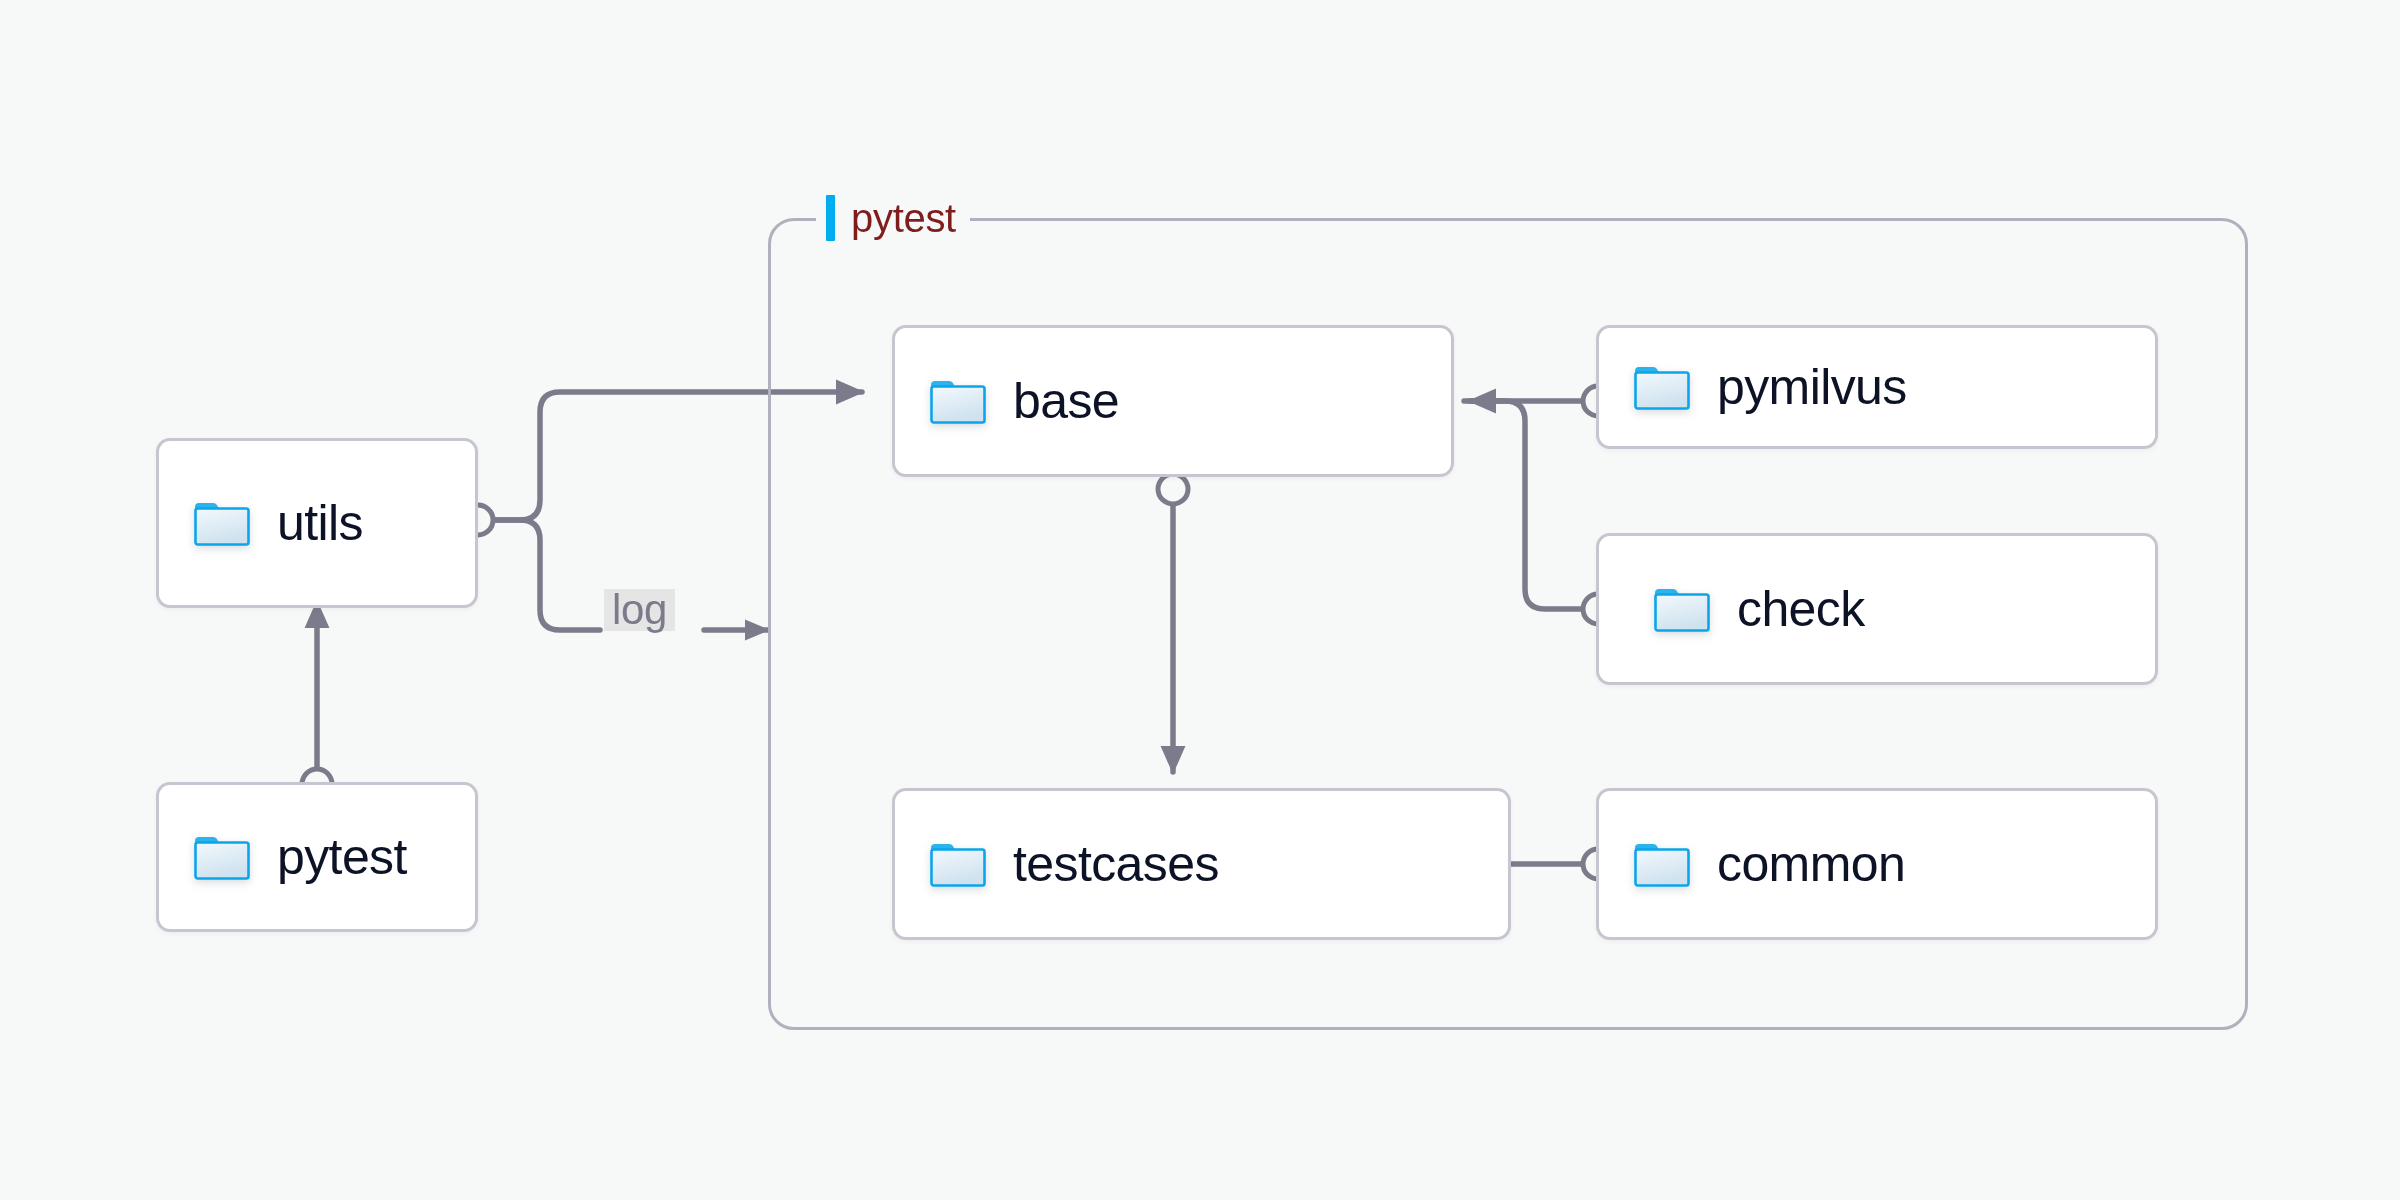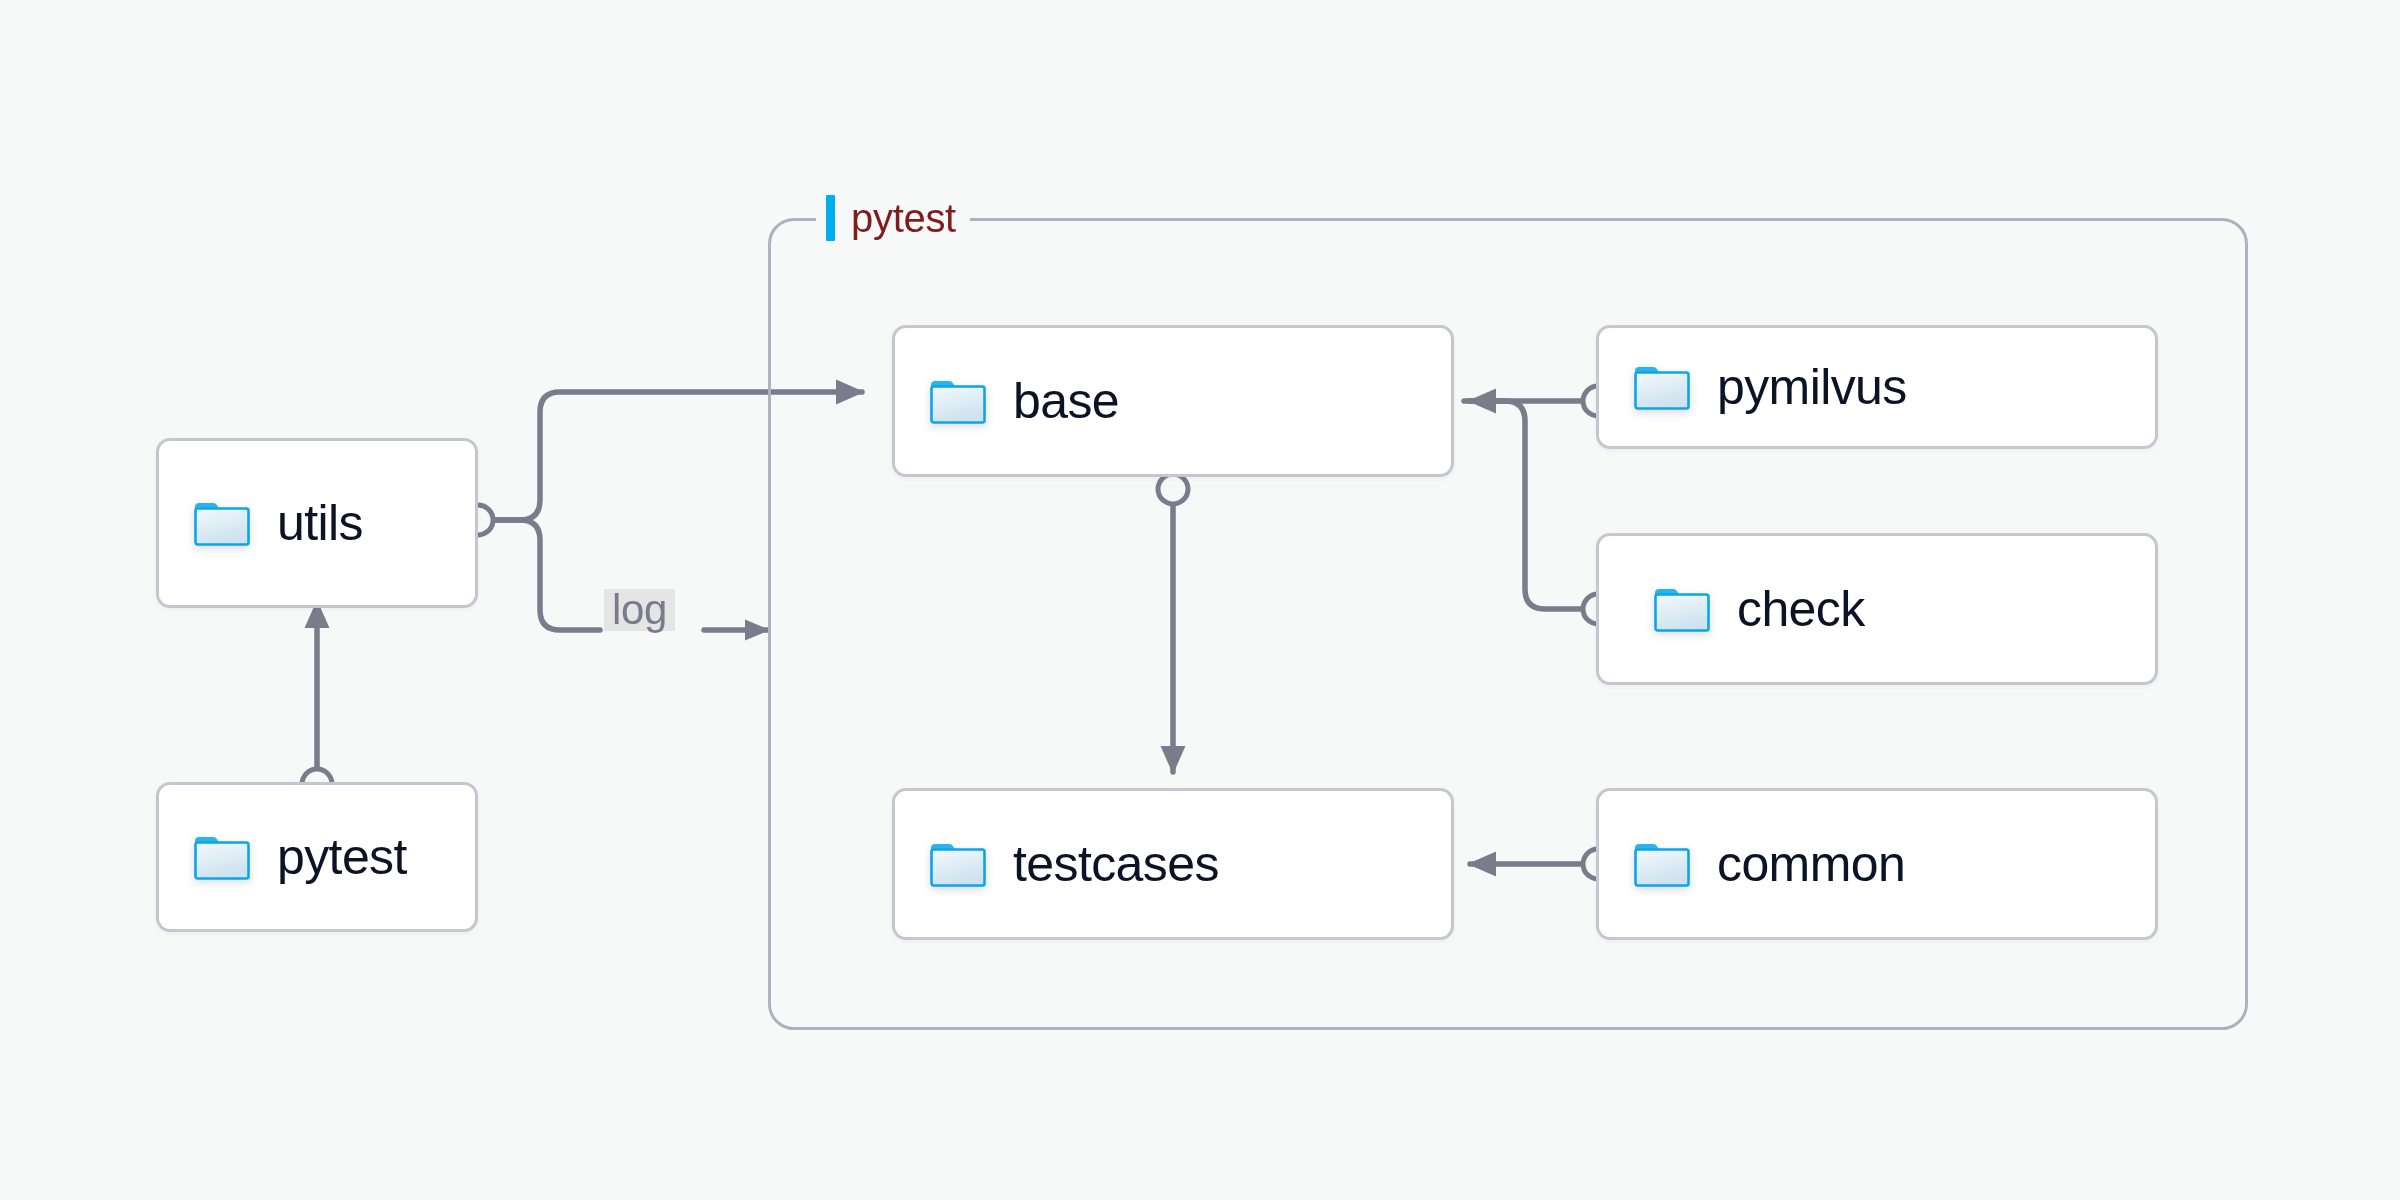--- a/index.html
+++ b/index.html
@@ -194,21 +194,21 @@
         <stop offset="0%" stop-color="#F2F9FD"></stop>
         <stop offset="100%" stop-color="#CFE2EF"></stop>
       </linearGradient>
     </defs>
     <path d="M2 9 Q2 5 6 5 L20 5 Q23 5 24.5 8 L26 11 L2 11 Z" fill="#2BB3ED"></path>
     <rect x="2.5" y="10.5" width="53" height="36" rx="2.2" fill="url(#fg2)" stroke="#0CA5E9" stroke-width="2.6"></rect>
   </svg>
           <span class="label">base</span>
         </div>
       </div>
-      <div class="node" style="left: 892px; top: 788px; width: 562px; height: 152px;">
+      <div class="node" style="left: 892px; top: 788px; width: 619px; height: 152px;">
         <div class="inner">
           <svg class="folder" viewBox="0 0 58 50">
     <defs>
       <linearGradient id="fg3" x1="0" y1="0" x2="0.35" y2="1">
         <stop offset="0%" stop-color="#F2F9FD"></stop>
         <stop offset="100%" stop-color="#CFE2EF"></stop>
       </linearGradient>
     </defs>
     <path d="M2 9 Q2 5 6 5 L20 5 Q23 5 24.5 8 L26 11 L2 11 Z" fill="#2BB3ED"></path>
     <rect x="2.5" y="10.5" width="53" height="36" rx="2.2" fill="url(#fg3)" stroke="#0CA5E9" stroke-width="2.6"></rect>

